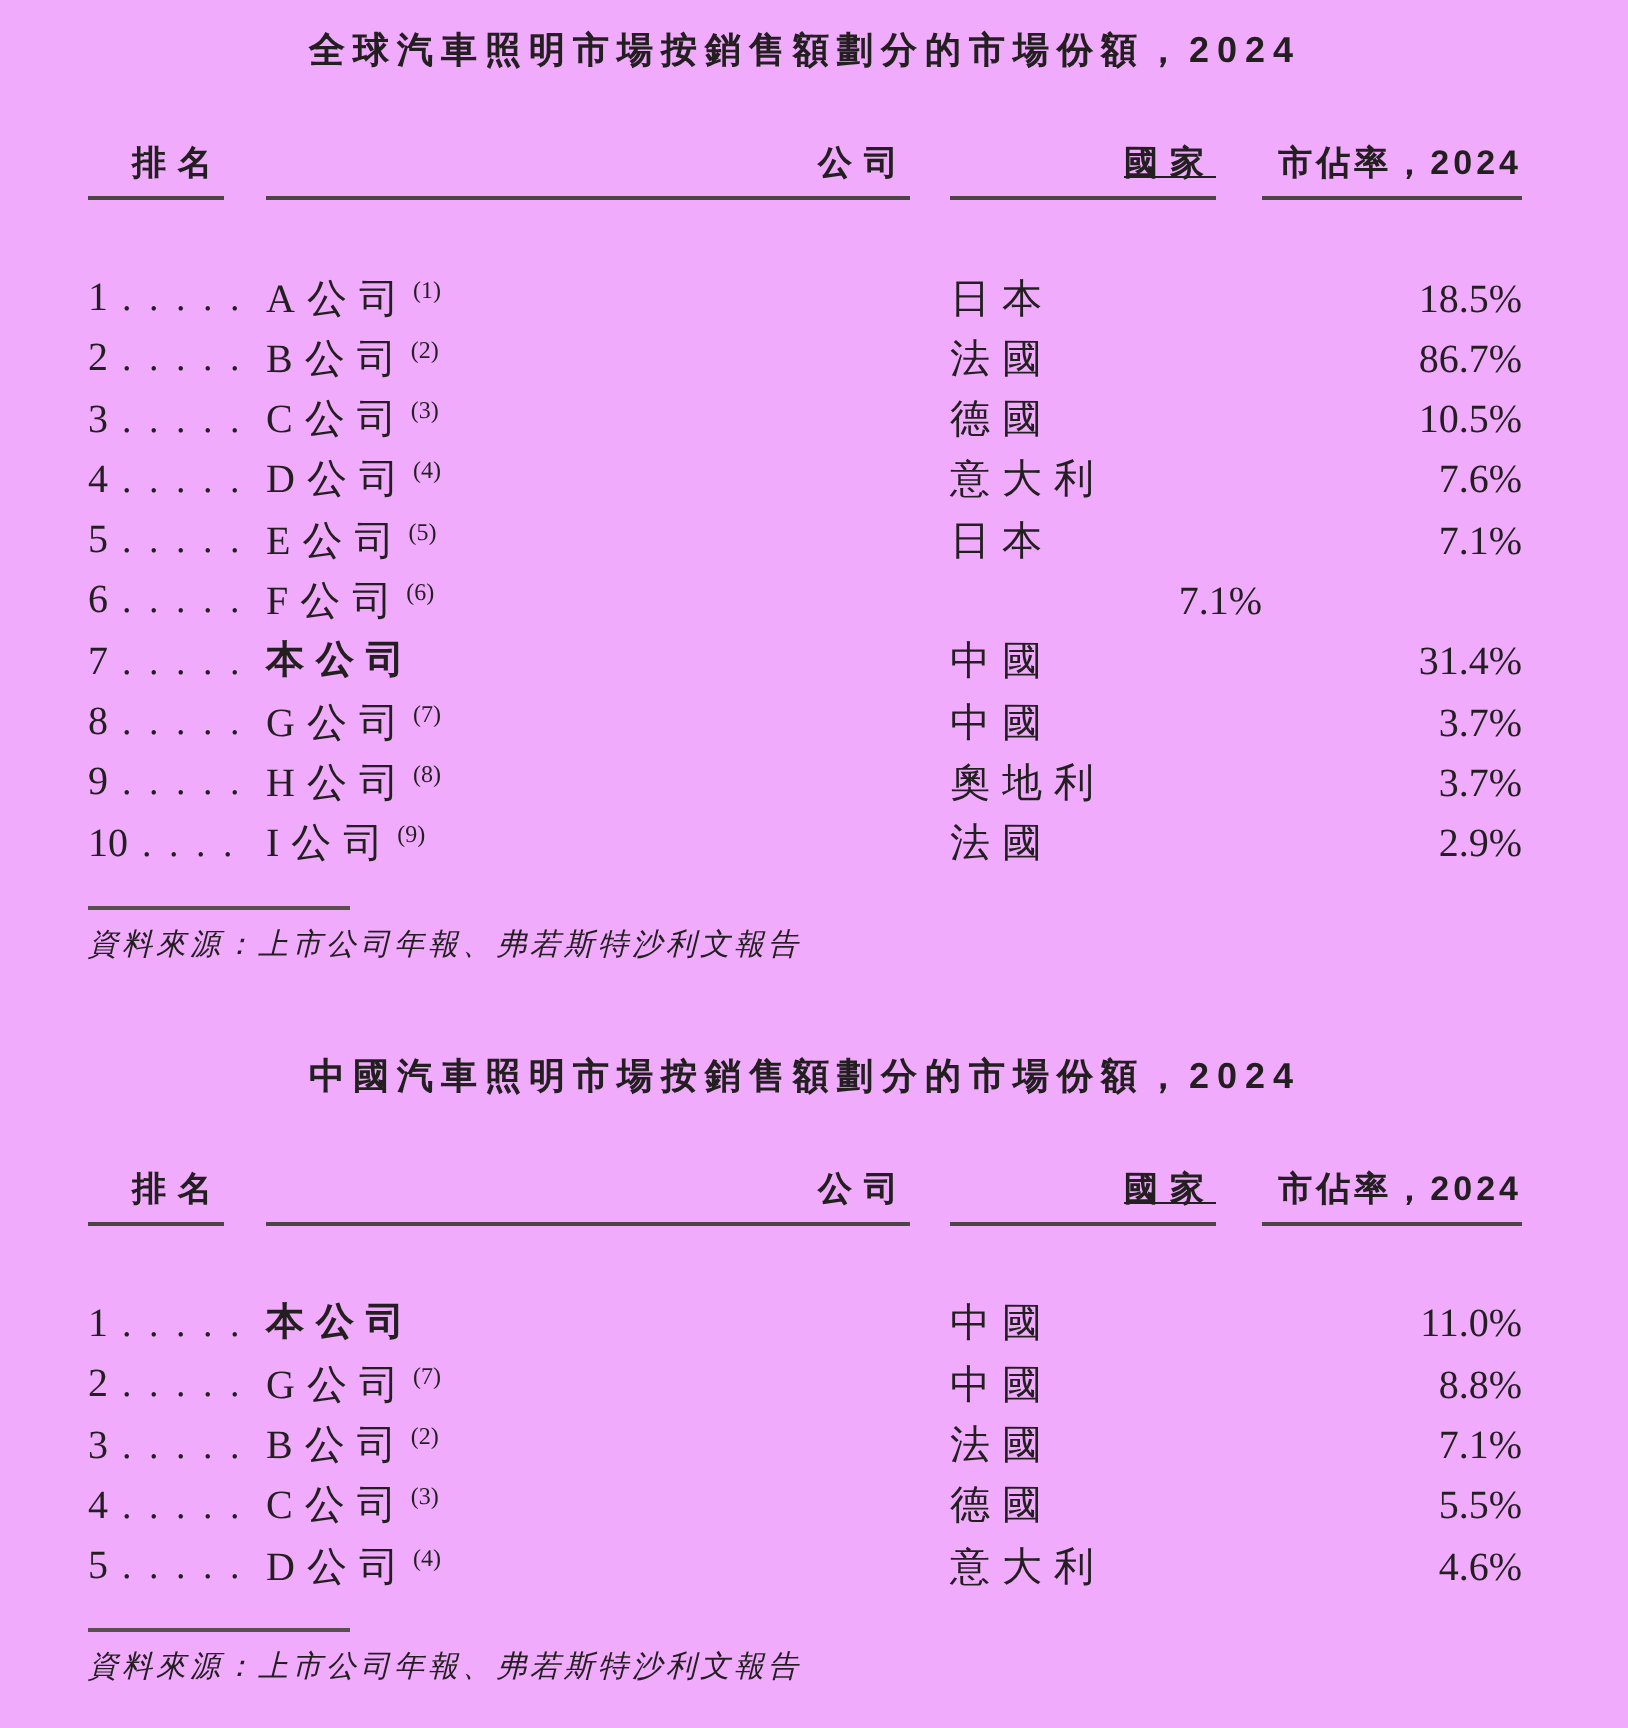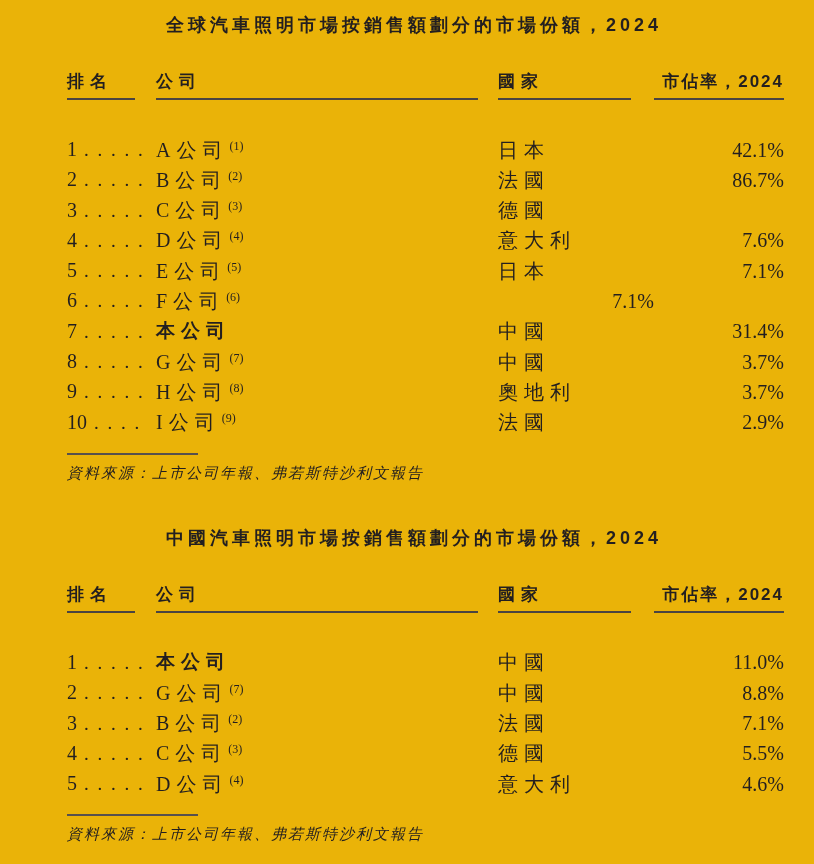--- a/index.html
+++ b/index.html
@@ -1,21 +1,21 @@
 <!DOCTYPE html>
 <html lang="zh-Hant"><head>
 <meta charset="utf-8">
 <style>
   html,body { margin:0; padding:0; background:#ffffff; }
   .sheet {
     position:relative;
     width:814px; height:864px;
     box-sizing:border-box;
-    padding:14px 53px 0 67px;
-    background:#eab308;
+    padding:14px 53px 0 44px;
+    background:#f0abfc;
     color:#231f20;
     font-family:"Liberation Serif", serif;
     overflow:hidden;
   }
   .tbl-title {
     text-align:center;
     font-family:"Liberation Sans", sans-serif;
     font-weight:700;
     font-size:18px;
     letter-spacing:4px;
@@ -31,24 +31,25 @@
     font-family:"Liberation Sans", sans-serif;
     font-weight:700;
     font-size:17px;
   }
   .th-inner {
     border-bottom:2px solid #4a4442;
     padding-bottom:6px;
     line-height:20px;
     letter-spacing:6px;
     white-space:nowrap;
+    text-align:right;
   }
   .th-rank .th-inner    { width:68px;  }
   .th-company .th-inner { width:322px; }
-  .th-country .th-inner { width:133px; }
+  .th-country .th-inner { width:133px;text-decoration:underline; }
   .th-share .th-inner   { width:130px; text-align:right; letter-spacing:2px; }
   .rows { margin-top:34px; }
   .trow {
     height:30.3px;
     align-items:center;
     font-size:20px;
     line-height:30.3px;
     white-space:nowrap;
   }
   .cell.rank .leader { margin-left:7px; letter-spacing:2px; font-size:19px; }
@@ -95,32 +96,33 @@
       <div class="th th-share">
           <div class="th-inner">市佔率，2024</div>
         </div>
     </div>
 
     <div class="rows">
       <div class="trow grid-cols">
         <div class="cell rank"><span>1</span><span class="leader">. . . . .</span></div>
         <div class="cell company"><span>A公司</span><sup>(1)</sup></div>
         <div class="cell country">日本</div>
-        <div class="cell share">42.1%</div>
+        <div class="cell share">18.5%</div>
       </div>
       <div class="trow grid-cols">
         <div class="cell rank"><span>2</span><span class="leader">. . . . .</span></div>
         <div class="cell company"><span>B公司</span><sup>(2)</sup></div>
         <div class="cell country">法國</div>
         <div class="cell share">86.7%</div>
       </div>
       <div class="trow grid-cols">
         <div class="cell rank"><span>3</span><span class="leader">. . . . .</span></div>
         <div class="cell company"><span>C公司</span><sup>(3)</sup></div>
         <div class="cell country">德國</div>
+        <div class="cell share">10.5%</div>
       </div>
       <div class="trow grid-cols">
         <div class="cell rank"><span>4</span><span class="leader">. . . . .</span></div>
         <div class="cell company"><span>D公司</span><sup>(4)</sup></div>
         <div class="cell country">意大利</div>
         <div class="cell share">7.6%</div>
       </div>
       <div class="trow grid-cols">
         <div class="cell rank"><span>5</span><span class="leader">. . . . .</span></div>
         <div class="cell company"><span>E公司</span><sup>(5)</sup></div>

